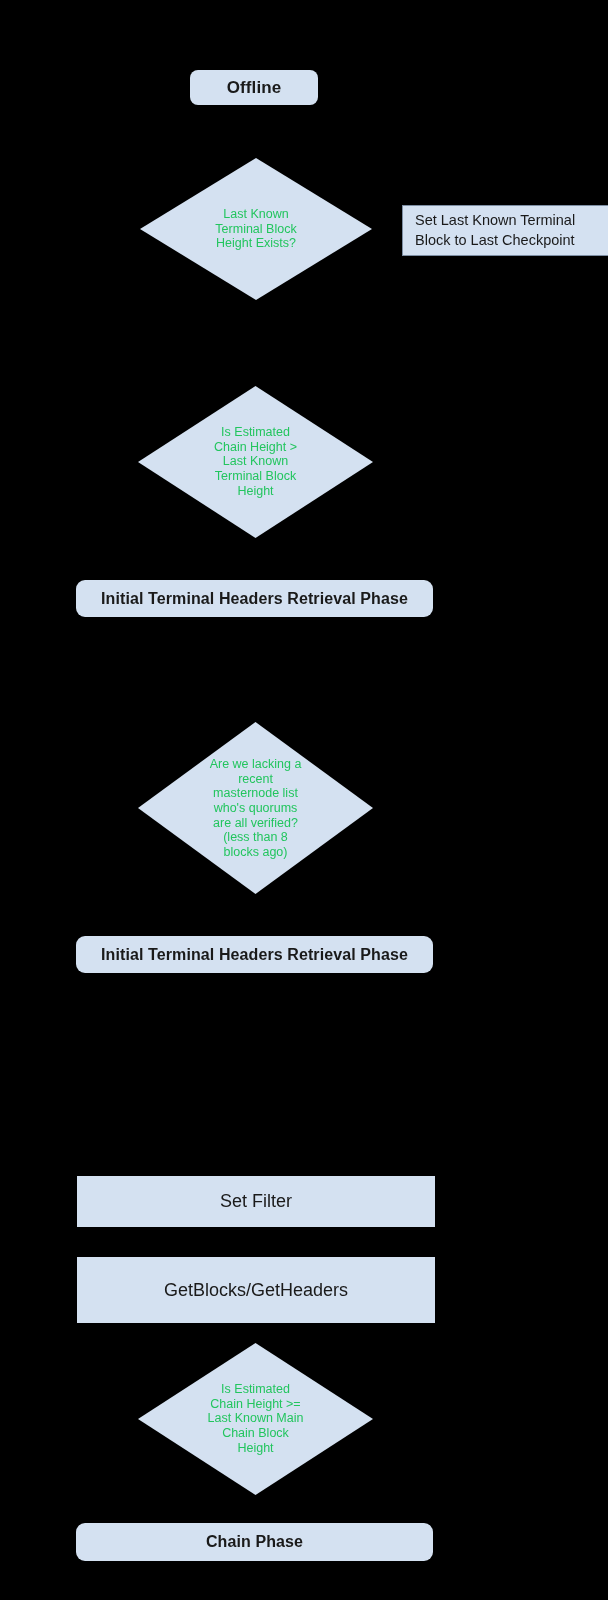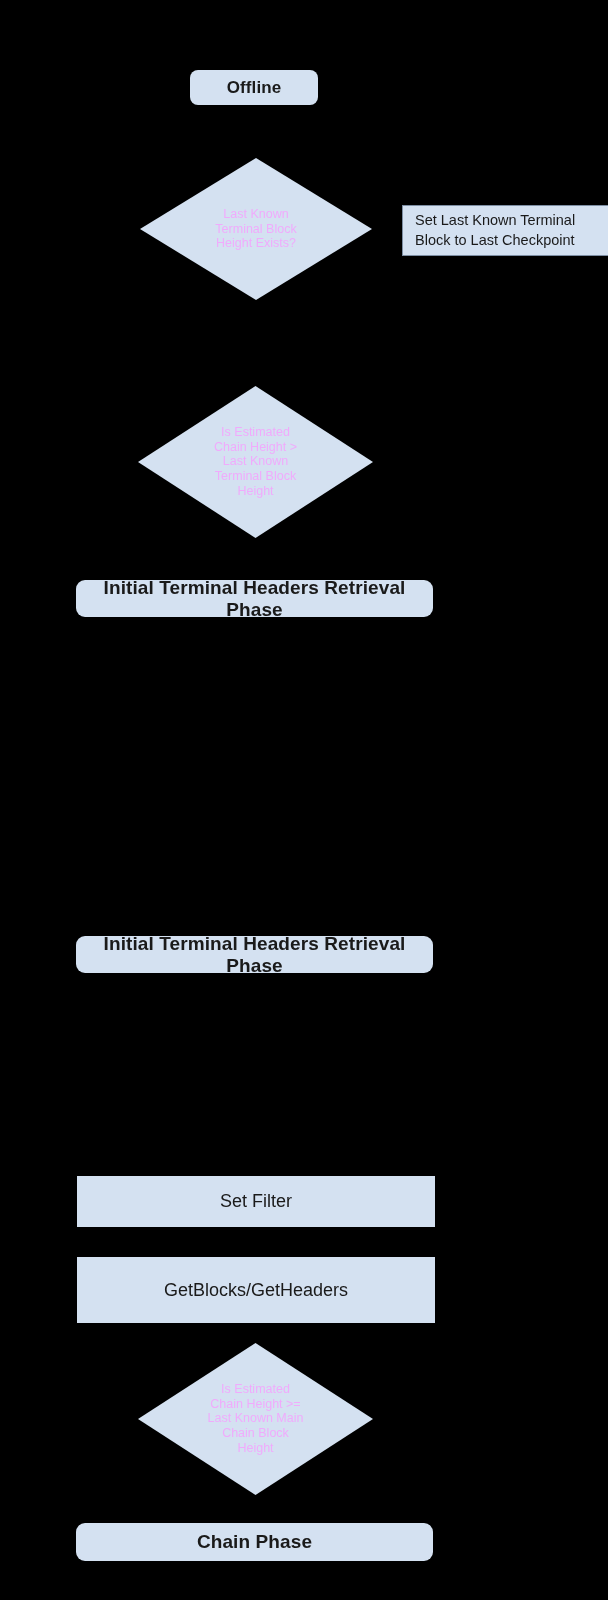--- a/index.html
+++ b/index.html
@@ -23,30 +23,30 @@
     background: #000000;
   }
 
   
   .node {
     position: absolute;
     box-sizing: border-box;
     display: flex;
     align-items: center;
     justify-content: center;
-    text-align: center;
+    text-align: right;
     color: #1a1a1a;
     background: #d4e1f1;
   }
 
   
   .pill {
     border-radius: 9px;
     font-weight: bold;
-    font-size: 19px;
+    font-size: 16px;
     letter-spacing: 0.1px;
   }
   .pill-start {
     font-size: 17px;
     border-radius: 8px;
   }
 
   
   .rect {
     border-radius: 0;
@@ -74,21 +74,21 @@
     -webkit-clip-path: polygon(50% 0%, 100% 50%, 50% 100%, 0% 50%);
     clip-path: polygon(50% 0%, 100% 50%, 50% 100%, 0% 50%);
   }
   .diamond .label {
     position: absolute;
     left: 0;
     right: 0;
     top: 50%;
     transform: translateY(-50%);
     text-align: center;
-    color: #f0abfc;
+    color: #22c55e;
     font-size: 12.5px;
     line-height: 1.17;
     white-space: pre-line;
     pointer-events: none;
   }
 
   
   .connector {
     position: absolute;
     background: #000000;
@@ -165,20 +165,30 @@
 Last Known
 Terminal Block
 Height</div>
   </div>
 
   <div class="node pill" style="left:76px; top:580px; width:357px; height:37px;">
     <span>Initial Terminal Headers Retrieval Phase</span>
   </div>
 
 
+  <div class="diamond" style="left:138px; top:722px; width:235px; height:172px;">
+    <div class="shape"></div>
+    <div class="label">Are we lacking a
+recent
+masternode list
+who's quorums
+are all verified?
+(less than 8
+blocks ago)</div>
+  </div>
 
   <div class="node pill" style="left:76px; top:936px; width:357px; height:37px;">
     <span>Initial Terminal Headers Retrieval Phase</span>
   </div>
 
 
 
   <div class="node rect" style="left:77px; top:1176px; width:358px; height:51px;">
     <span>Set Filter</span>
   </div>

